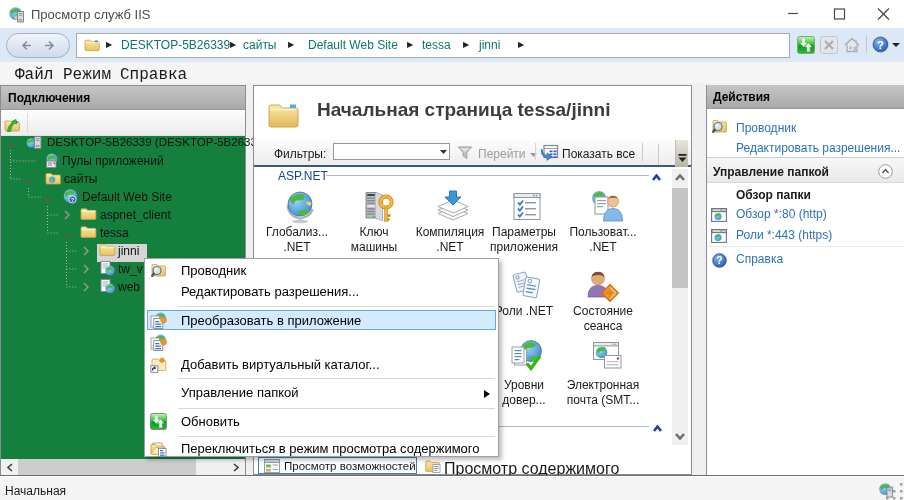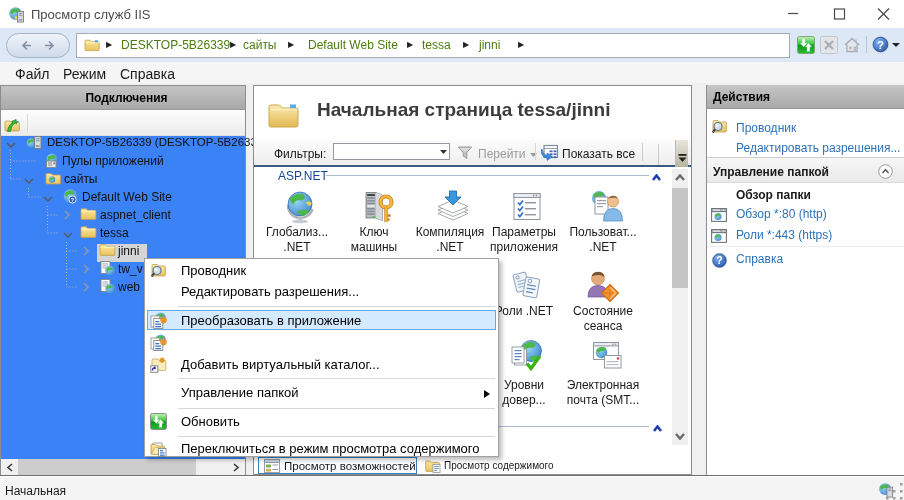--- a/index.html
+++ b/index.html
@@ -6,28 +6,28 @@
 html,body { width:904px; height:500px; overflow:hidden; }
 body { font-family:"Liberation Sans", sans-serif; font-size:12px; color:#1a1a1a; background:#f0f0f0; position:relative; }
 .abs { position:absolute; }
 
 #titlebar { left:0; top:0; width:904px; height:28px; background:#ffffff; }
 #titletext { left:31px; top:7px; font-size:13px; color:#4d4d4d; }
 
 #addrbar { left:0; top:28px; width:904px; height:34px; background:#dce8f5; }
 #navpill { left:6px; top:5px; width:64px; height:25px; border-radius:13px; background:linear-gradient(#f0f4fa,#cfdaea); border:1px solid #a3b2c8; }
 #crumbbox { left:76px; top:5px; width:714px; height:25px; background:#fff; border:1px solid #a5aab4; }
-.crumbtxt { top:10px; font-size:12px; color:#4d7c0f; }
+.crumbtxt { top:10px; font-size:12px; color:#0f766e; }
 .crumbsep { top:12px; font-size:8px; color:#222; }
 
 #menubar { left:0; top:62px; width:904px; height:21px; background:#f5f5f5; }
-.menuitem { top:4px; font-size:14px; color:#1a1a1a; }
+.menuitem { top:4px; font-size:16px; color:#1a1a1a;font-family:Liberation Mono, monospace; }
 
 .panelhdr { background:linear-gradient(#c5c5c5,#a9a9a9); border-bottom:1px solid #999; font-weight:bold; font-size:12px; color:#000; }
-#leftpanel { left:0; top:85px; width:246px; height:390px; background:#3b82f6; border:1px solid #8a8d92;text-align:center; }
+#leftpanel { left:0; top:85px; width:246px; height:390px; background:#15803d; border:1px solid #8a8d92; }
 #lefthdr { left:0; top:0; width:244px; height:24px; padding:5px 0 0 7px; }
 #lefttool { left:0; top:24px; width:244px; height:26px; background:linear-gradient(#fdfdfd,#ececec); border-bottom:1px solid #e0e0e0; }
 #treearea { left:0; top:0; width:244px; height:373px; }
 .trow { position:absolute; height:18px; font-size:12px; color:#111; white-space:nowrap; }
 #lhscroll { left:0; top:373px; width:244px; height:16px; background:#f0f0f0; }
 #centerpanel { left:253px; top:85px; width:439px; height:390px; background:#fff; border:1px solid #8a8d92; }
 #rightpanel { left:706px; top:85px; width:198px; height:390px; background:#fff; border-left:1px solid #8a8d92; }
 
 #statusbar { left:0; top:475px; width:904px; height:25px; background:#f4f4f4; border-top:1px solid #6e6e6e; box-shadow:inset 0 1px 0 #ffffff; }
 
@@ -467,21 +467,21 @@
 <rect x="8.5" y="10" width="5.5" height="1" fill="#9aa0a6"></rect>
 </svg>
   <div class="abs" style="left:30px;top:374px;font-size:11.5px;">Просмотр возможностей</div>
   <svg class="abs" style="left:171px;top:373px;" width="16" height="14" viewBox="0 0 16 14">
 <path d="M0.7 3 Q0.7 2 1.7 2 H5.2 L6.5 3.4 H13.5 Q14.4 3.4 14.4 4.4 V11.4 Q14.4 12.4 13.5 12.4 H1.7 Q0.7 12.4 0.7 11.4 Z" fill="url(#fgrad)" stroke="#c3a050" stroke-width="0.8"></path>
 <rect x="8" y="5.5" width="7" height="8" fill="#fff" stroke="#8f969e" stroke-width="0.8"></rect>
 <rect x="9.3" y="7" width="4.4" height="0.9" fill="#5b88b8"></rect>
 <rect x="9.3" y="9" width="4.4" height="0.9" fill="#5b88b8"></rect>
 <rect x="9.3" y="11" width="3" height="0.9" fill="#5b88b8"></rect>
 </svg>
-  <div class="abs" style="left:190px;top:374px;font-size:10px;">Просмотр содержимого</div>
+  <div class="abs" style="left:190px;top:374px;font-size:16px;">Просмотр содержимого</div>
 </div>
 <div class="abs" id="rightpanel">
   <div class="abs panelhdr" style="left:0;top:0;width:197px;height:24px;padding:5px 0 0 6px;">Действия</div>
   <div class="abs" style="left:4px;top:33px;">
       <svg width="17" height="17" viewBox="0 0 17 17">
 <path d="M2 3.5 Q2 2.5 3 2.5 H7 L8.5 4 H14.5 Q15.4 4 15.4 5 V13 Q15.4 14 14.5 14 H3 Q2 14 2 13 Z" fill="url(#fgrad)" stroke="#c3a050" stroke-width="0.8"></path>
 <path d="M10.5 5 V13.5" stroke="#d8b868" stroke-width="1"></path>
 <circle cx="7" cy="8.5" r="4" fill="#cfe2f4" fill-opacity="0.85" stroke="#5b7b9c" stroke-width="1.2"></circle>
 <circle cx="6" cy="7.5" r="1.5" fill="#eef6fd"></circle>
 <path d="M4 11.5 L1.5 14.5" stroke="#3a3a3a" stroke-width="2"></path>

